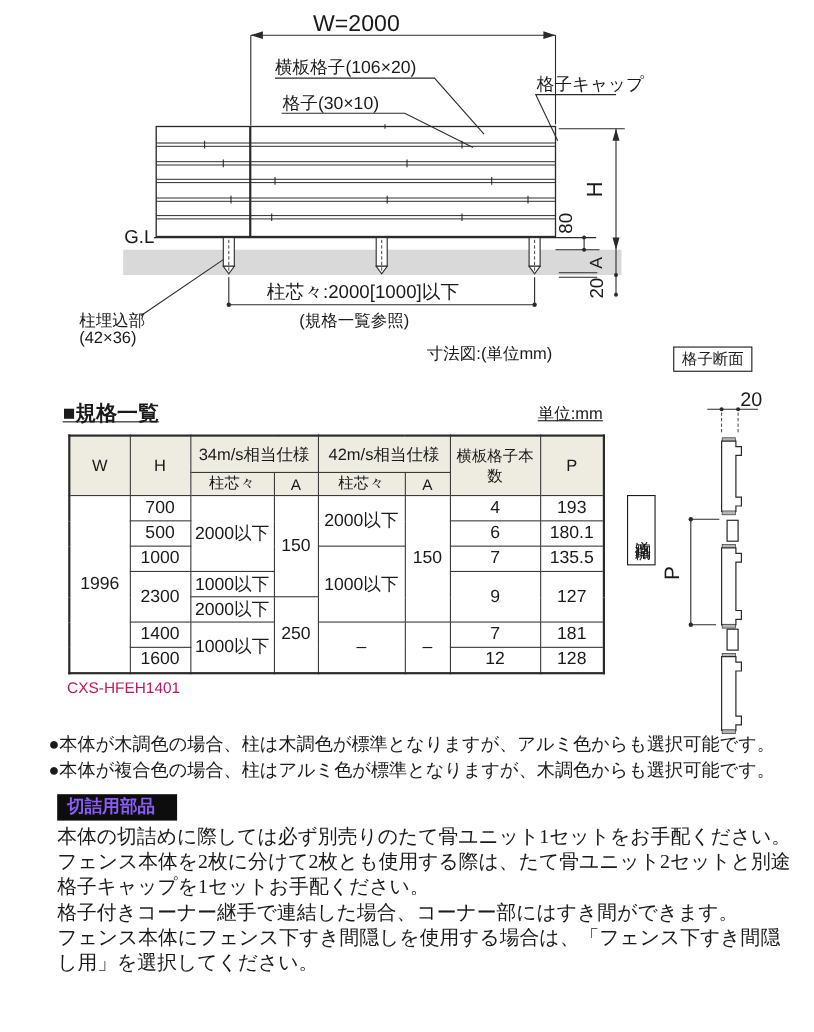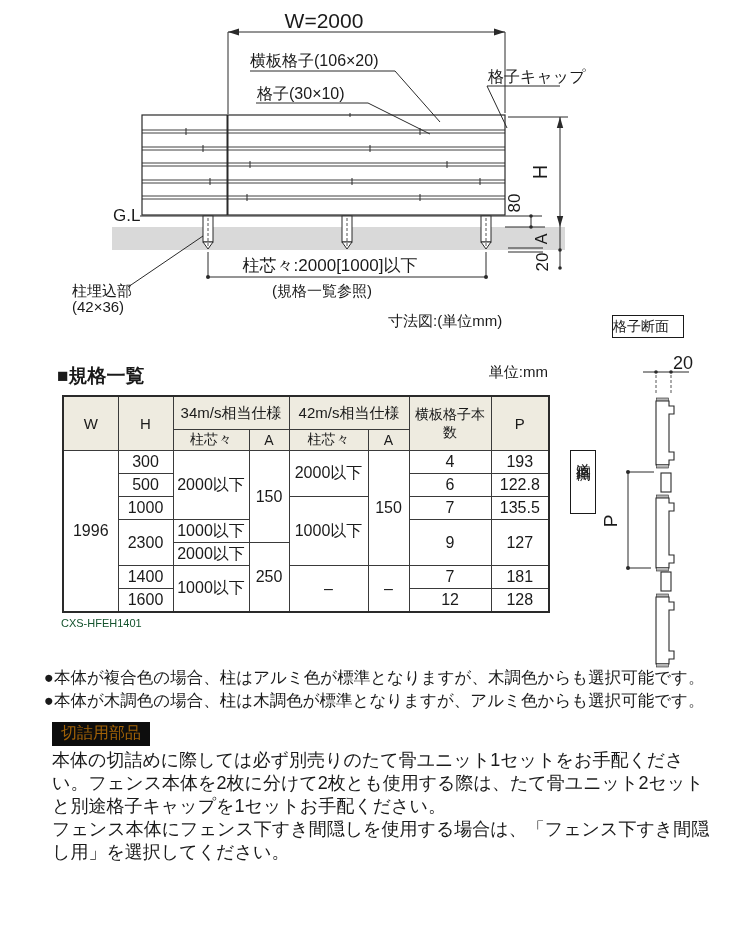--- a/index.html
+++ b/index.html
@@ -3,44 +3,44 @@
 <meta charset="utf-8">
 <style>
   html,body{margin:0;padding:0;background:#ffffff;}
   body{font-family:"Liberation Sans","DejaVu Sans",sans-serif;color:#1a1a1a;}
   .sheet{position:relative;width:740px;height:938px;background:#ffffff;overflow:hidden;}
   svg{position:absolute;}
   svg text{fill:#1a1a1a;font-family:"Liberation Sans","DejaVu Sans",sans-serif;}
 
   
   .boxed{position:absolute;border:1.5px solid #1a1a1a;background:#fff;display:flex;
-         align-items:center;justify-content:flex-start;font-size:14px;}
+         align-items:center;justify-content:center;font-size:14px;}
   .boxed.vert{writing-mode:vertical-rl;text-orientation:upright;letter-spacing:2px;font-size:15px;}
 
   
   .spec{position:absolute;left:57px;top:363px;width:491px;}
-  .spec-head{display:flex;justify-content:space-between;align-items:flex-start;margin-bottom:6px;}
+  .spec-head{display:flex;justify-content:space-between;align-items:center;margin-bottom:6px;text-decoration:underline;}
   .spec-title{font-size:19px;font-weight:bold;}
   .spec-unit{font-size:15px;}
   table.grid{border-collapse:collapse;table-layout:fixed;width:486px;margin-left:5px;}
   table.grid th,table.grid td{border:1px solid #3a3a3a;text-align:center;vertical-align:middle;
       padding:0;font-weight:normal;overflow:hidden;}
   table.grid{border:2px solid #2a2a2a;}
   table.grid th{background:#eeebe0;font-size:14px;height:20px;}
   table.grid th.big{font-size:15px;}
   table.grid td{background:#fff;font-size:16px;height:22px;}
-  .code{font-size:11px;margin:4px 0 0 4px;color:#14532d;}
+  .code{font-size:14px;margin:4px 0 0 4px;color:#be185d;}
 
   
   .notes{position:absolute;left:44px;top:666px;width:680px;}
   .bullet{font-size:16.5px;line-height:1.42;white-space:nowrap;}
-  .sec-label{display:inline-block;background:#0d0d0d;color:#a16207;font-size:16px;font-weight:normal;
-             padding:1px 9px 2px 9px;margin:9px 0 3px 8px;}
+  .sec-label{display:inline-block;background:#0d0d0d;color:#8b5cf6;font-size:16px;font-weight:bold;
+             padding:1px 20px 2px 9px;margin:9px 0 3px 8px;}
   .sec-body{font-size:18px;line-height:1.28;margin-left:8px;width:668px;
-            word-break:break-all;overflow-wrap:anywhere;}
+            word-break:break-all;overflow-wrap:anywhere;font-family:Liberation Serif, serif;}
 </style>
 </head>
 <body>
 
 <div class="sheet">
 
   <svg style="left:0;top:0" width="740" height="360" viewBox="0 0 740 360">
 
     <rect x="112" y="227" width="453" height="23" fill="#d9d9d9"></rect>
 
@@ -226,32 +226,32 @@
         <th class="big" rowspan="2">P</th>
       </tr>
       <tr>
         <th>柱芯々</th>
         <th>A</th>
         <th>柱芯々</th>
         <th>A</th>
       </tr>
       <tr>
         <td rowspan="7">1996</td>
-        <td>300</td>
+        <td>700</td>
         <td rowspan="3">2000以下</td>
         <td rowspan="4">150</td>
         <td rowspan="2">2000以下</td>
         <td rowspan="5">150</td>
         <td>4</td>
         <td>193</td>
       </tr>
       <tr>
         <td>500</td>
         <td>6</td>
-        <td>122.8</td>
+        <td>180.1</td>
       </tr>
       <tr>
         <td>1000</td>
         <td rowspan="3">1000以下</td>
         <td>7</td>
         <td>135.5</td>
       </tr>
       <tr>
         <td rowspan="2">2300</td>
         <td>1000以下</td>
@@ -274,27 +274,28 @@
         <td>1600</td>
         <td>12</td>
         <td>128</td>
       </tr>
     </tbody>
       </table>
     <div class="code">CXS-HFEH1401</div>
   </div>
 
   <div class="notes">
+    <div class="bullet">●本体が木調色の場合、柱は木調色が標準となりますが、アルミ色からも選択可能です。</div>
     <div class="bullet">●本体が複合色の場合、柱はアルミ色が標準となりますが、木調色からも選択可能です。</div>
-    <div class="bullet">●本体が木調色の場合、柱は木調色が標準となりますが、アルミ色からも選択可能です。</div>
 
     <div>
       <div class="sec-label">切詰用部品</div>
       <div class="sec-body">本体の切詰めに際しては必ず別売りのたて骨ユニット1セットをお手配ください。フェンス本体を2枚に分けて2枚とも使用する際は、たて骨ユニット2セットと別途格子キャップを1セットお手配ください。</div>
     </div>
     <div>
+      <div class="sec-body">格子付きコーナー継手で連結した場合、コーナー部にはすき間ができます。</div>
     </div>
     <div>
       <div class="sec-body">フェンス本体にフェンス下すき間隠しを使用する場合は、「フェンス下すき間隠し用」を選択してください。</div>
     </div>
   </div>
 
 </div>
 
 </body></html>

